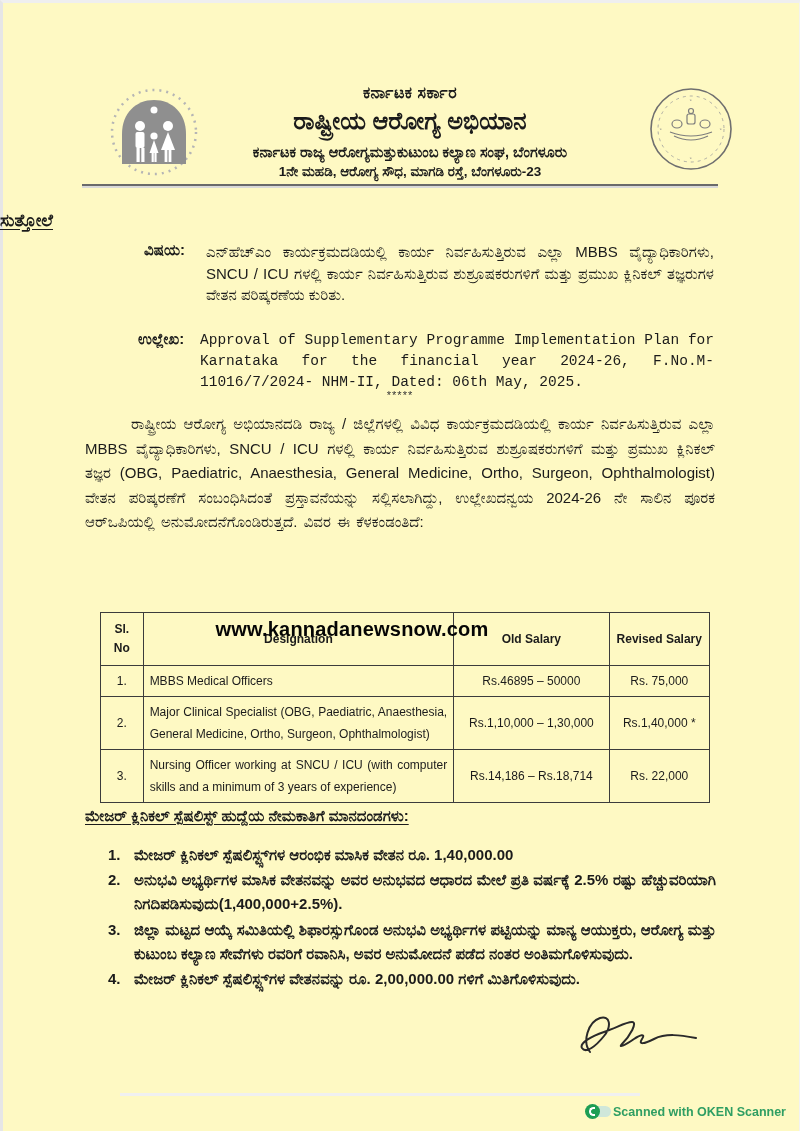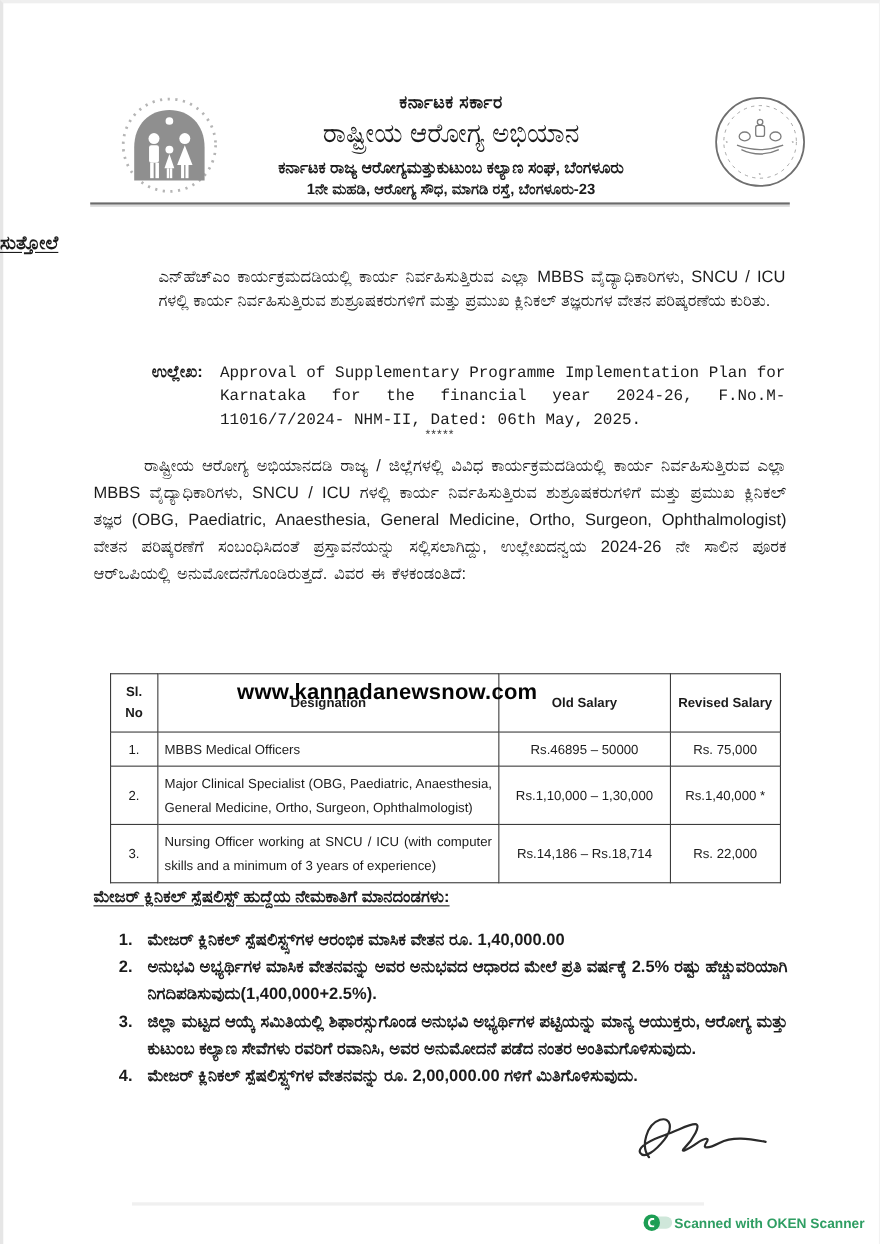--- a/index.html
+++ b/index.html
@@ -1,28 +1,28 @@
 <!DOCTYPE html>
 <html><head>
 <meta charset="utf-8">
 <style>
   * { margin:0; padding:0; box-sizing:border-box; }
   html,body { background:#9a9a9a; }
   .page {
     position:relative; width:800px; height:1131px; margin:0 auto;
-    background:#ffffff; overflow:hidden;
+    background:#fef9c3; overflow:hidden;
     font-family:"Liberation Sans", sans-serif; color:#1b1b1b;
   }
   .scan-edge { position:absolute; inset:0; border-left:3px solid #e6e6e6; border-top:3px solid #efefef; border-right:1px solid #f2f2f2; pointer-events:none; }
 
   
   .nhm-logo { position:absolute; left:106px; top:86px; width:96px; height:96px; }
   .header-text { position:absolute; left:190px; top:84px; width:440px; text-align:center; }
   .h-govt { font-size:16px; font-weight:700; letter-spacing:.5px; }
-  .h-mission { font-size:24px; font-weight:400; margin-top:5px; }
+  .h-mission { font-size:24px; font-weight:700; margin-top:5px; }
   .h-society { font-size:14.5px; font-weight:700; margin-top:9px; }
   .h-address { font-size:13.5px; font-weight:700; margin-top:3px; }
   .emblem { position:absolute; right:64px; top:84px; width:90px; height:90px; }
 
   .rule { position:absolute; left:82px; right:82px; top:184px; border-top:2px solid #6a6a6a; box-shadow:0 2px 0 #d9d9d9; }
 
   .number-row { position:absolute; left:88px; right:84px; top:191px; display:flex; justify-content:space-between; font-size:14.5px; font-weight:700; }
   .number-left span { margin-right:10px; }
 
   .doc-title { position:absolute; left:0; right:0; top:211px; text-align:left; font-size:17px; font-weight:700; text-decoration:underline; text-underline-offset:3px; }
@@ -116,20 +116,21 @@
         <text x="45" y="76">﹡</text>
     </g>
   </svg>
 
   <div class="rule"></div>
 
 
   <div class="doc-title">ಸುತ್ತೋಲೆ</div>
 
   <div class="labeled-block subject-block">
+    <div class="block-label">ವಿಷಯ:</div>
     <div class="subject-text">ಎನ್‌ಹೆಚ್‌ಎಂ ಕಾರ್ಯಕ್ರಮದಡಿಯಲ್ಲಿ ಕಾರ್ಯ ನಿರ್ವಹಿಸುತ್ತಿರುವ ಎಲ್ಲಾ MBBS ವೈದ್ಯಾಧಿಕಾರಿಗಳು, SNCU / ICU ಗಳಲ್ಲಿ ಕಾರ್ಯ ನಿರ್ವಹಿಸುತ್ತಿರುವ ಶುಶ್ರೂಷಕರುಗಳಿಗೆ ಮತ್ತು ಪ್ರಮುಖ ಕ್ಲಿನಿಕಲ್ ತಜ್ಞರುಗಳ ವೇತನ ಪರಿಷ್ಕರಣೆಯ ಕುರಿತು.</div>
   </div>
 
   <div class="labeled-block reference-block">
     <div class="block-label">ಉಲ್ಲೇಖ:</div>
     <div class="reference-text">Approval of Supplementary Programme Implementation Plan for Karnataka for the financial year 2024-26, F.No.M-11016/7/2024- NHM-II, Dated: 06th May, 2025.</div>
   </div>
 
   <div class="separator">*****</div>
 

